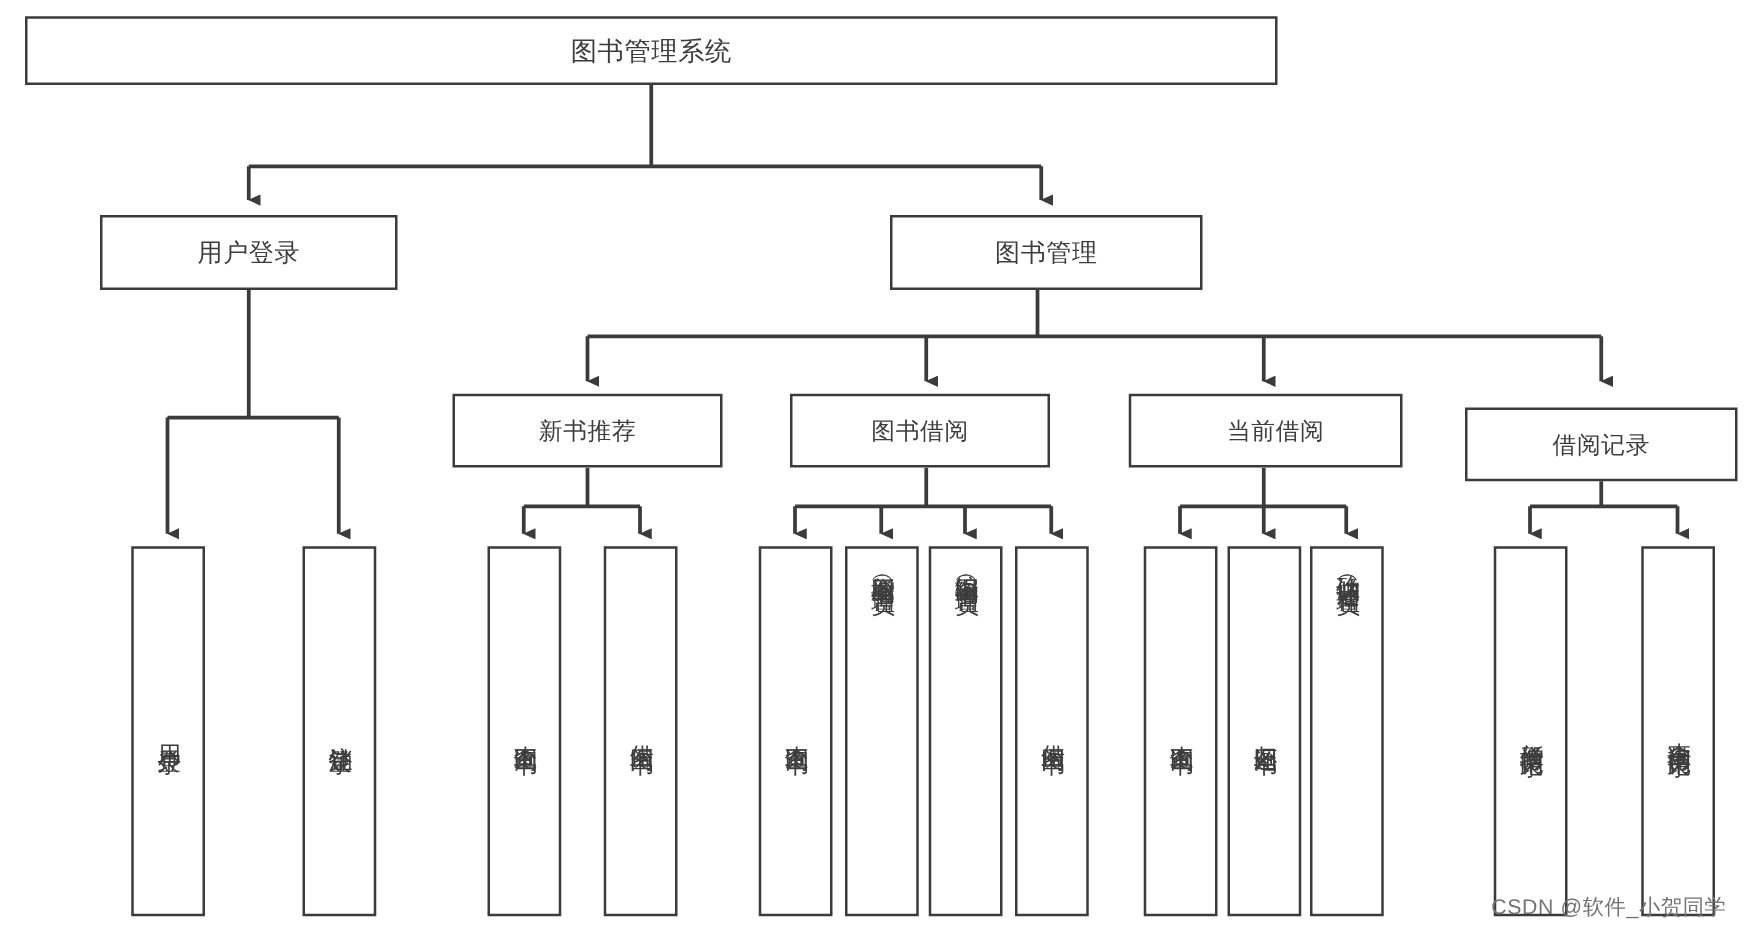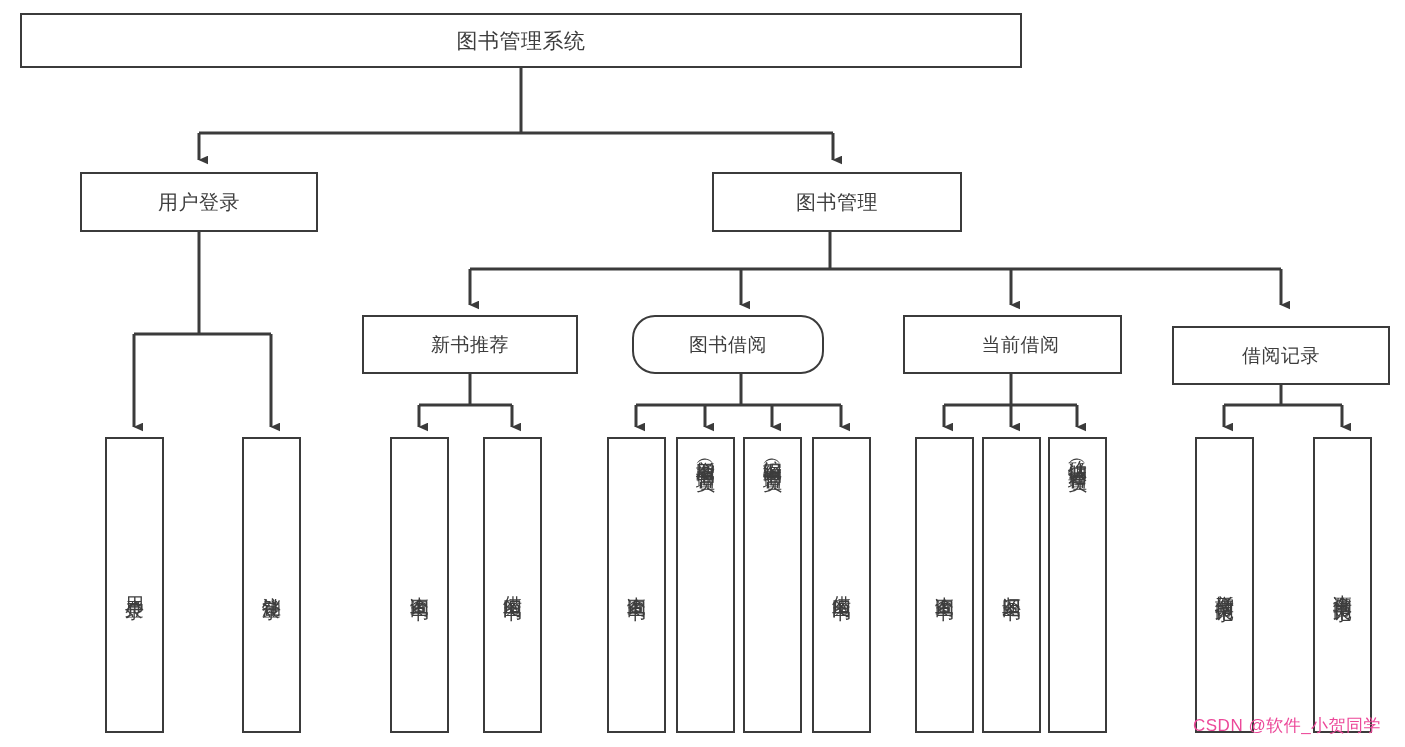--- a/index.html
+++ b/index.html
@@ -52,21 +52,21 @@
     text-orientation: upright;
     line-height: 1.06;
     letter-spacing: 2px;
     white-space: nowrap;
   }
   .node.leaf.center-text {
     align-items: center;
   }
   .watermark {
     position: absolute;
-    color: #ec4899;
+    color: #737373;
     font-size: 17px;
     white-space: nowrap;
     letter-spacing: 0.5px;
   }
 </style>
 </head>
 <body>
 
 <div id="diagram-root">
 
@@ -127,21 +127,21 @@
   <div class="node level-1" style="left:80px; top:172px; width:238px; height:60px;">
     <span>用户登录</span>
   </div>
   <div class="node level-1" style="left:712px; top:172px; width:250px; height:60px;">
     <span>图书管理</span>
   </div>
 
   <div class="node level-2" style="left:362px; top:315px; width:216px; height:59px;">
     <span>新书推荐</span>
   </div>
-  <div class="node level-2" style="left:632px; top:315px; width:192px; height:59px;border-radius:23px;">
+  <div class="node level-2" style="left:632px; top:315px; width:208px; height:59px;">
     <span>图书借阅</span>
   </div>
   <div class="node level-2" style="left:903px; top:315px; width:219px; height:59px;padding-left:16px;">
     <span>当前借阅</span>
   </div>
   <div class="node level-2" style="left:1172px; top:326px; width:218px; height:59px;">
     <span>借阅记录</span>
   </div>
 
   <div class="node leaf center-text" style="left:105px; top:437px; width:59px; height:296px;">

